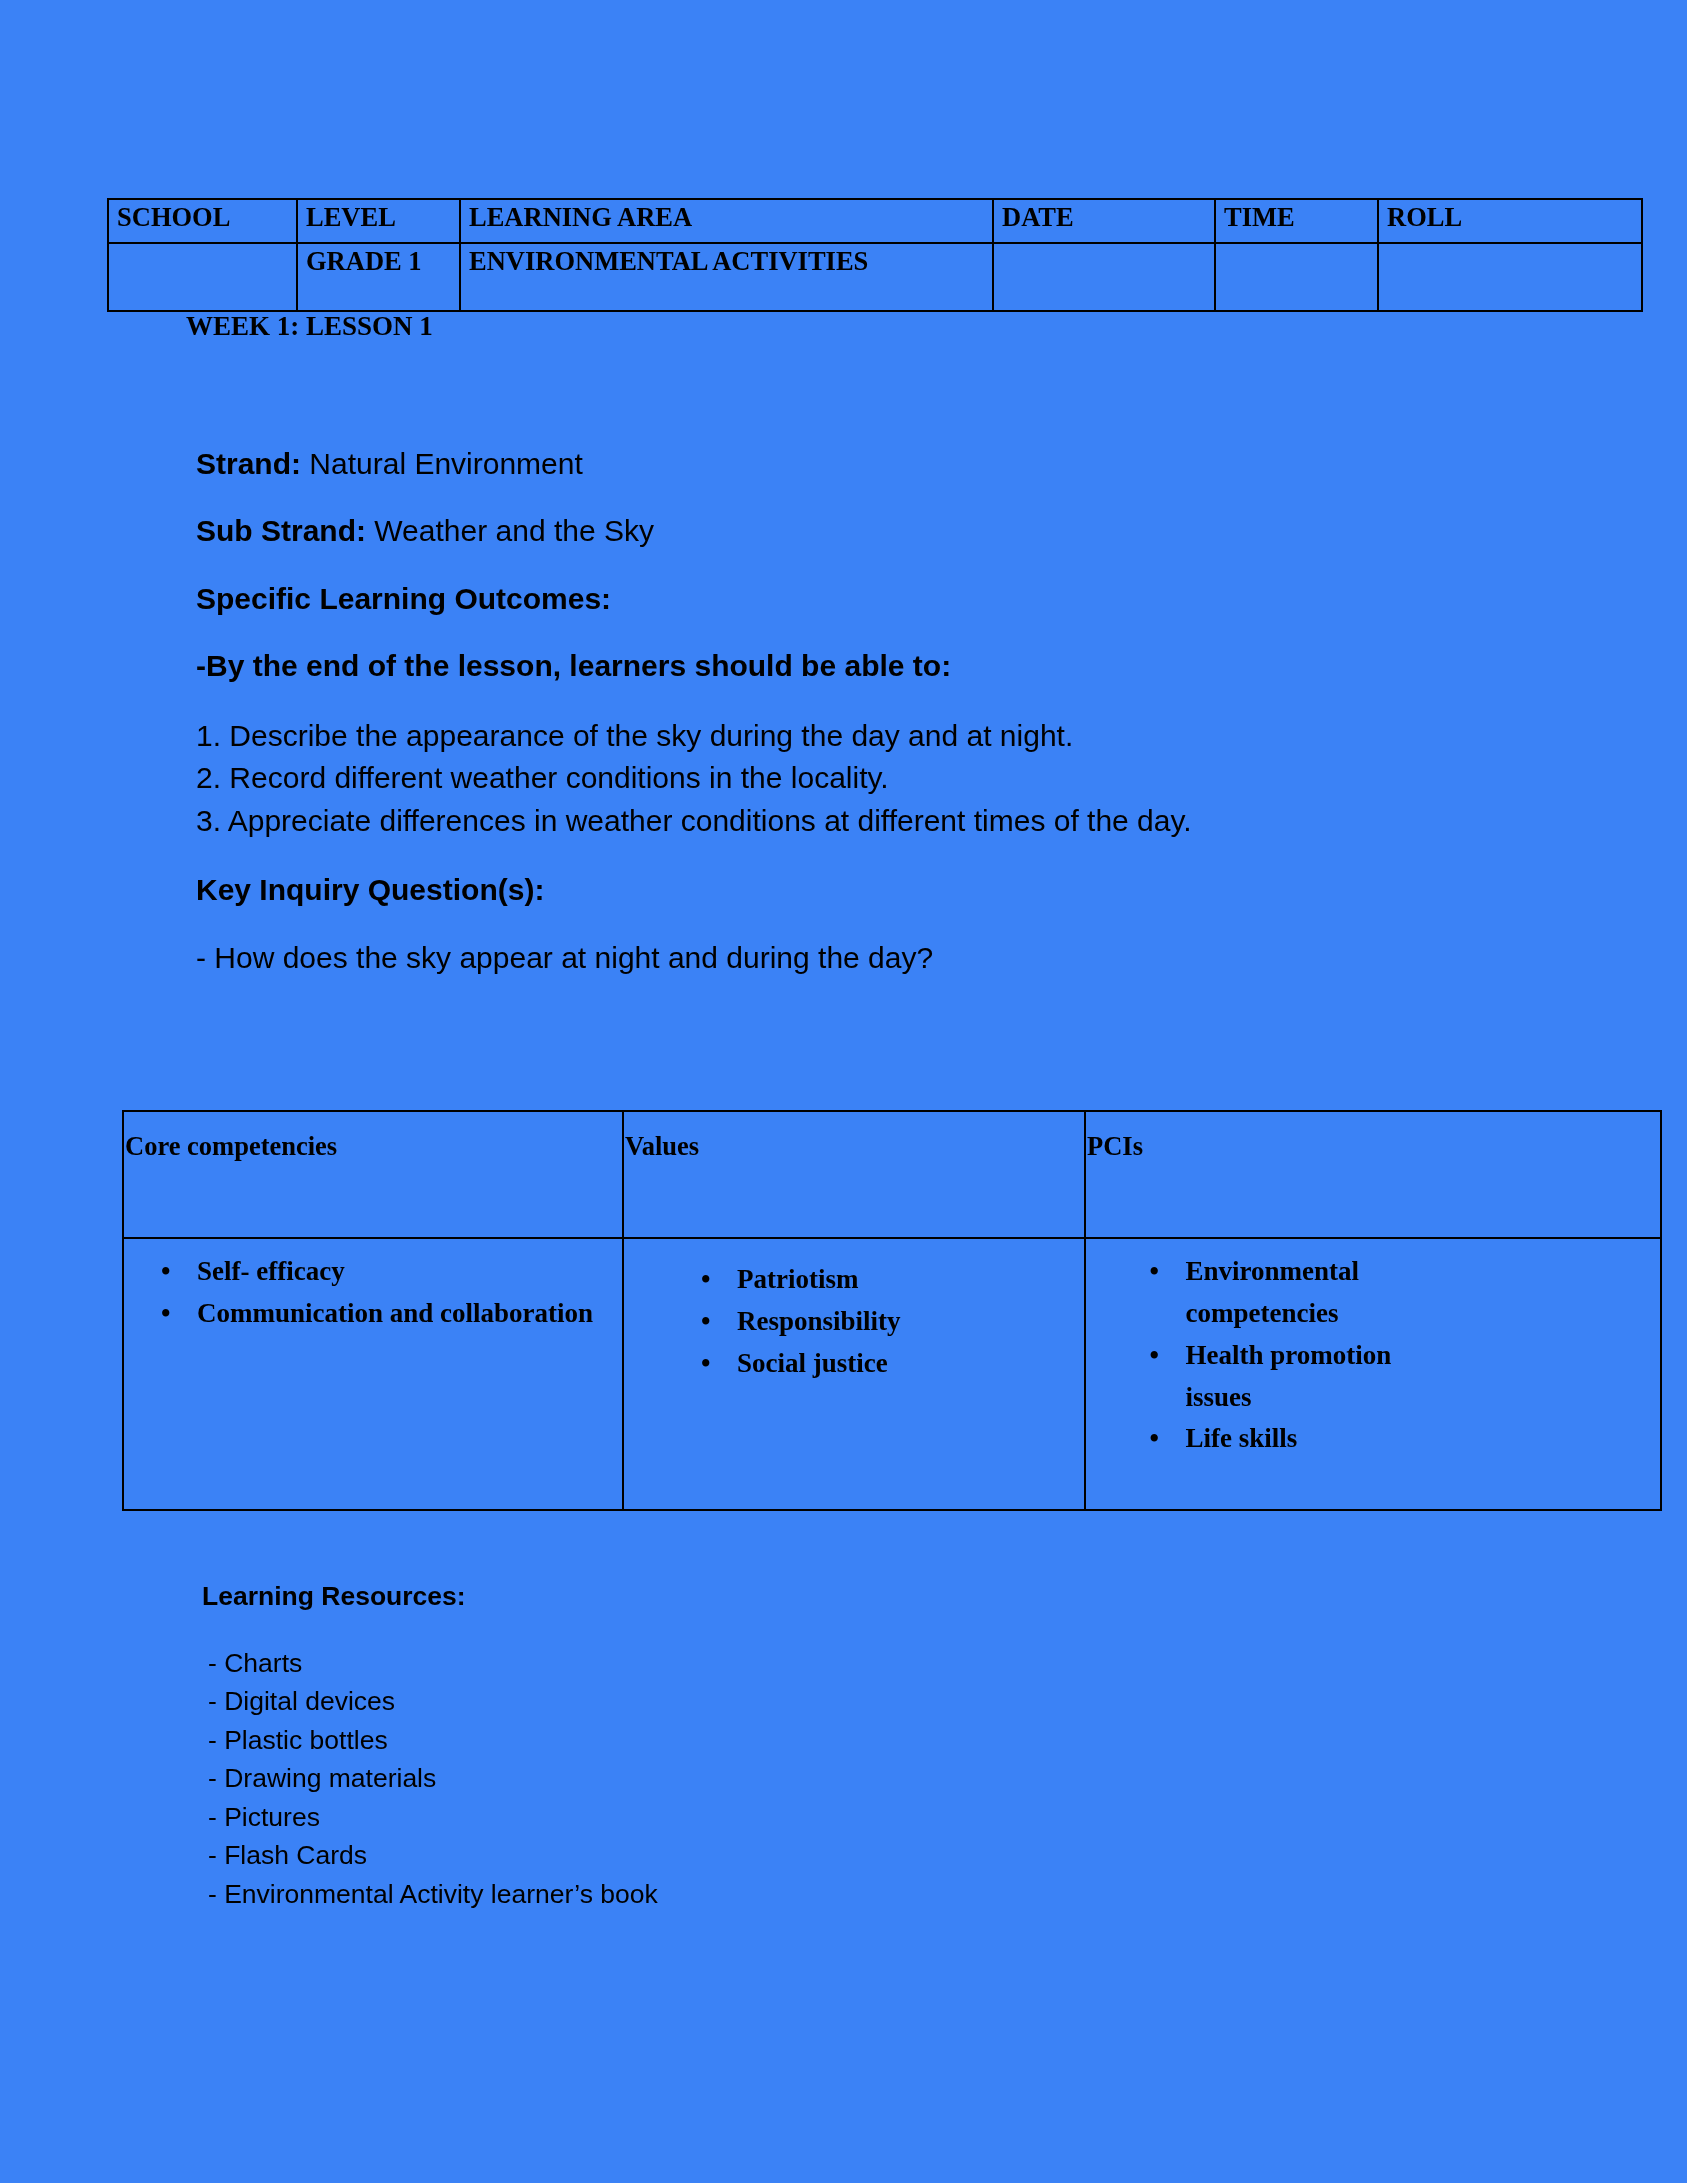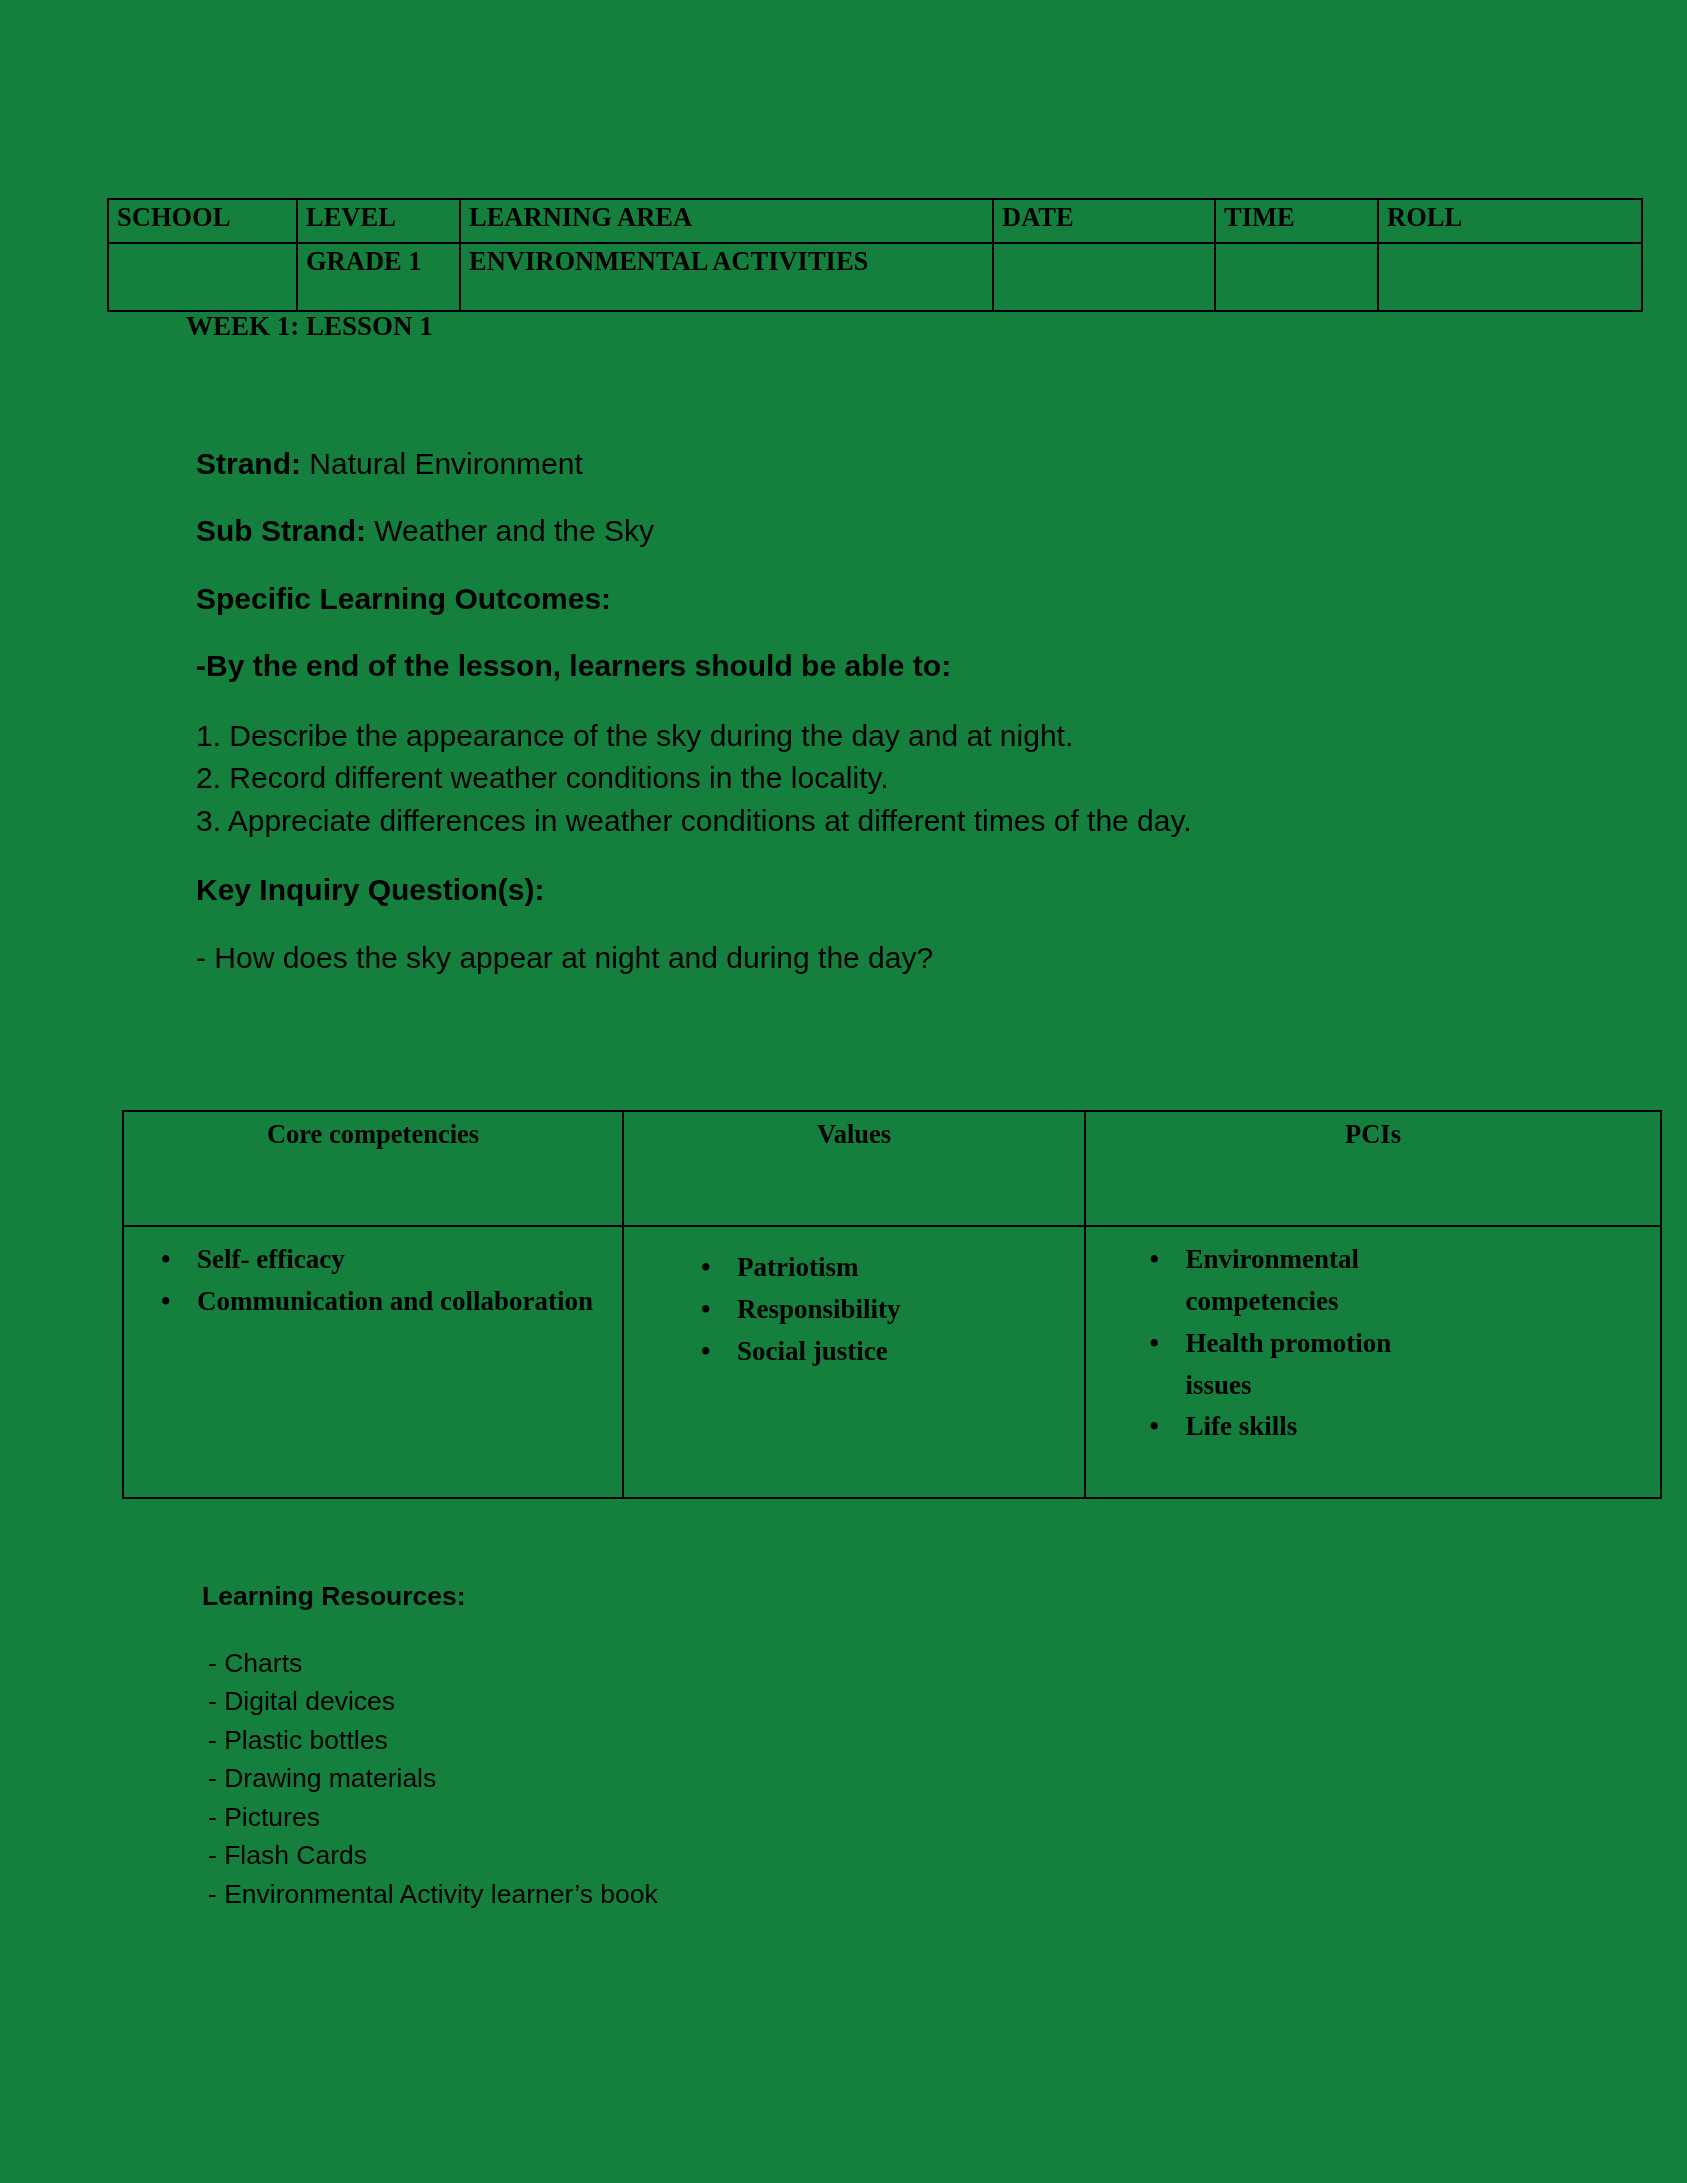--- a/index.html
+++ b/index.html
@@ -4,21 +4,21 @@
 <style>
   html, body {
     margin: 0;
     padding: 0;
     background: #ffffff;
   }
   .page {
     position: relative;
     width: 1687px;
     height: 2183px;
-    background: #15803d;
+    background: #3b82f6;
     font-family: "Liberation Serif", "DejaVu Serif", serif;
     color: #000000;
     box-sizing: border-box;
   }
 
   
   .info-table {
     position: absolute;
     left: 107px;
     top: 198px;
@@ -81,24 +81,24 @@
     border-collapse: collapse;
     table-layout: fixed;
   }
   .comp-table td {
     border: 2px solid #000000;
     vertical-align: top;
     font-family: "Liberation Serif", "DejaVu Serif", serif;
     font-size: 26.5px;
   }
   .comp-table td.head {
-    text-align: center;
+    text-align: left;
     font-weight: bold;
     height: 105px;
-    padding-top: 7px;
+    padding-top: 19px;
   }
   .comp-table td.cell { height: 270px; padding: 0; }
   .col-core { width: 496px; }
   .col-values { width: 458px; }
   .col-pcis { width: 572px; }
 
   .blist {
     margin: 0;
     padding: 0;
     list-style: none;

